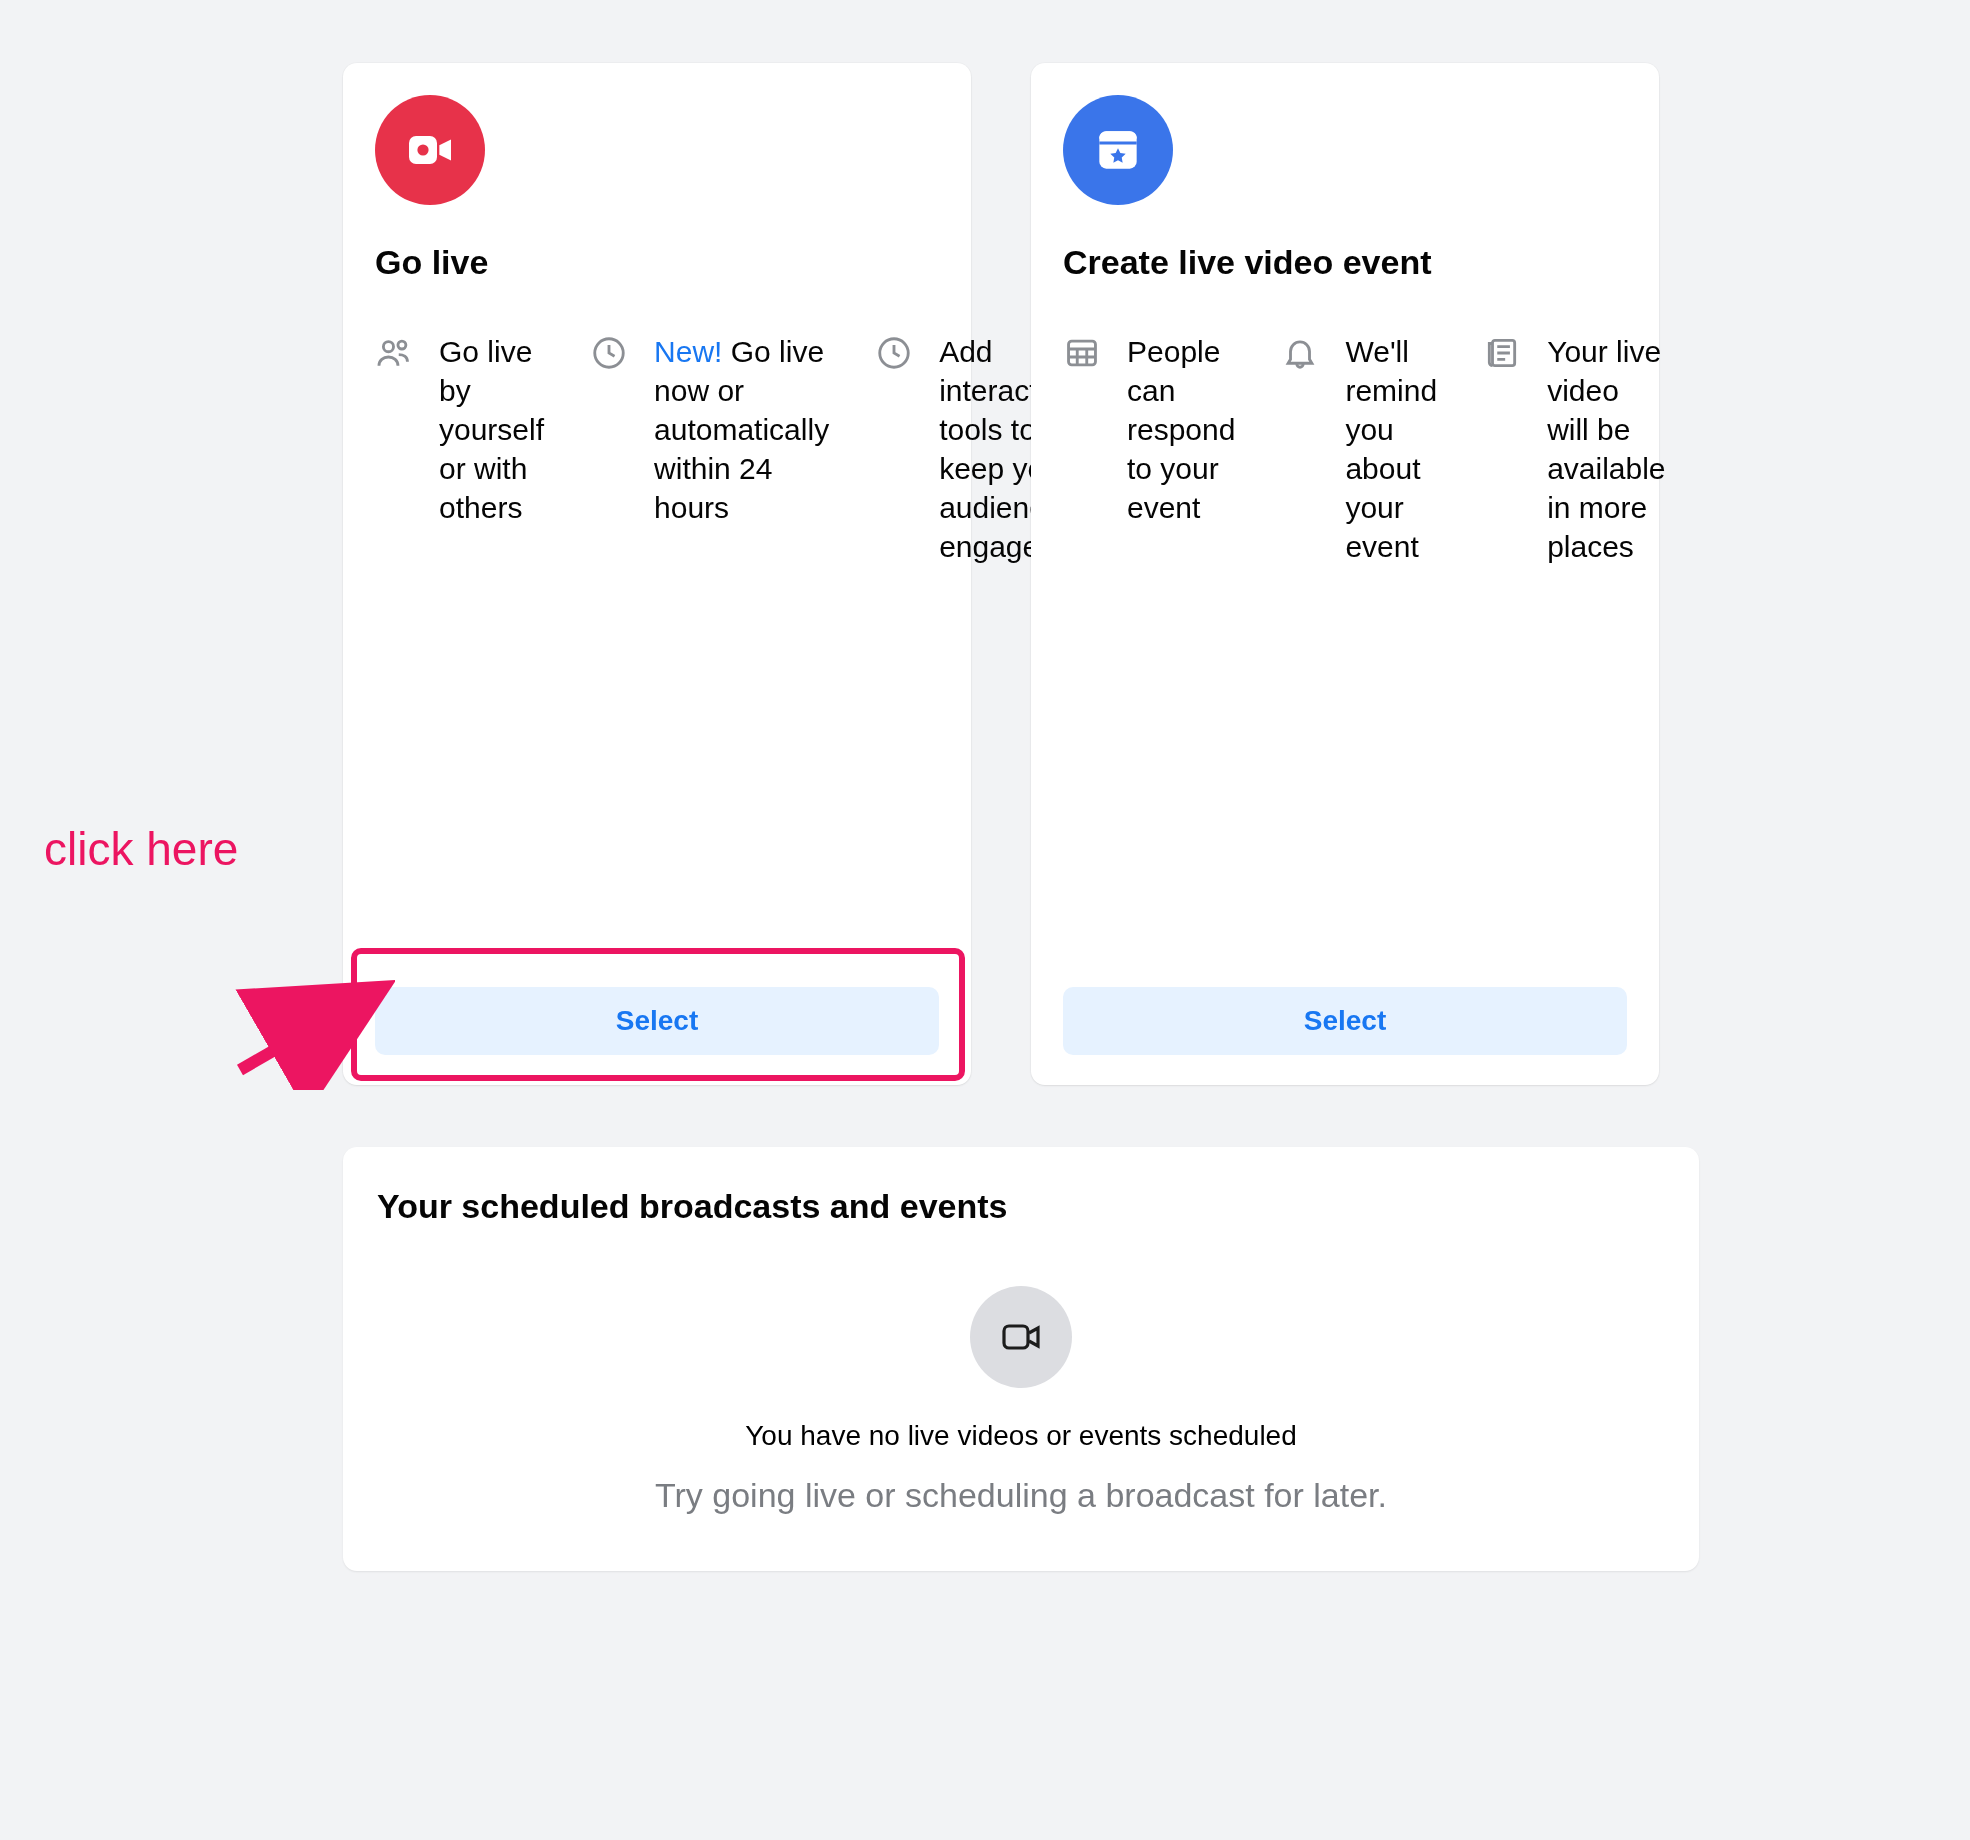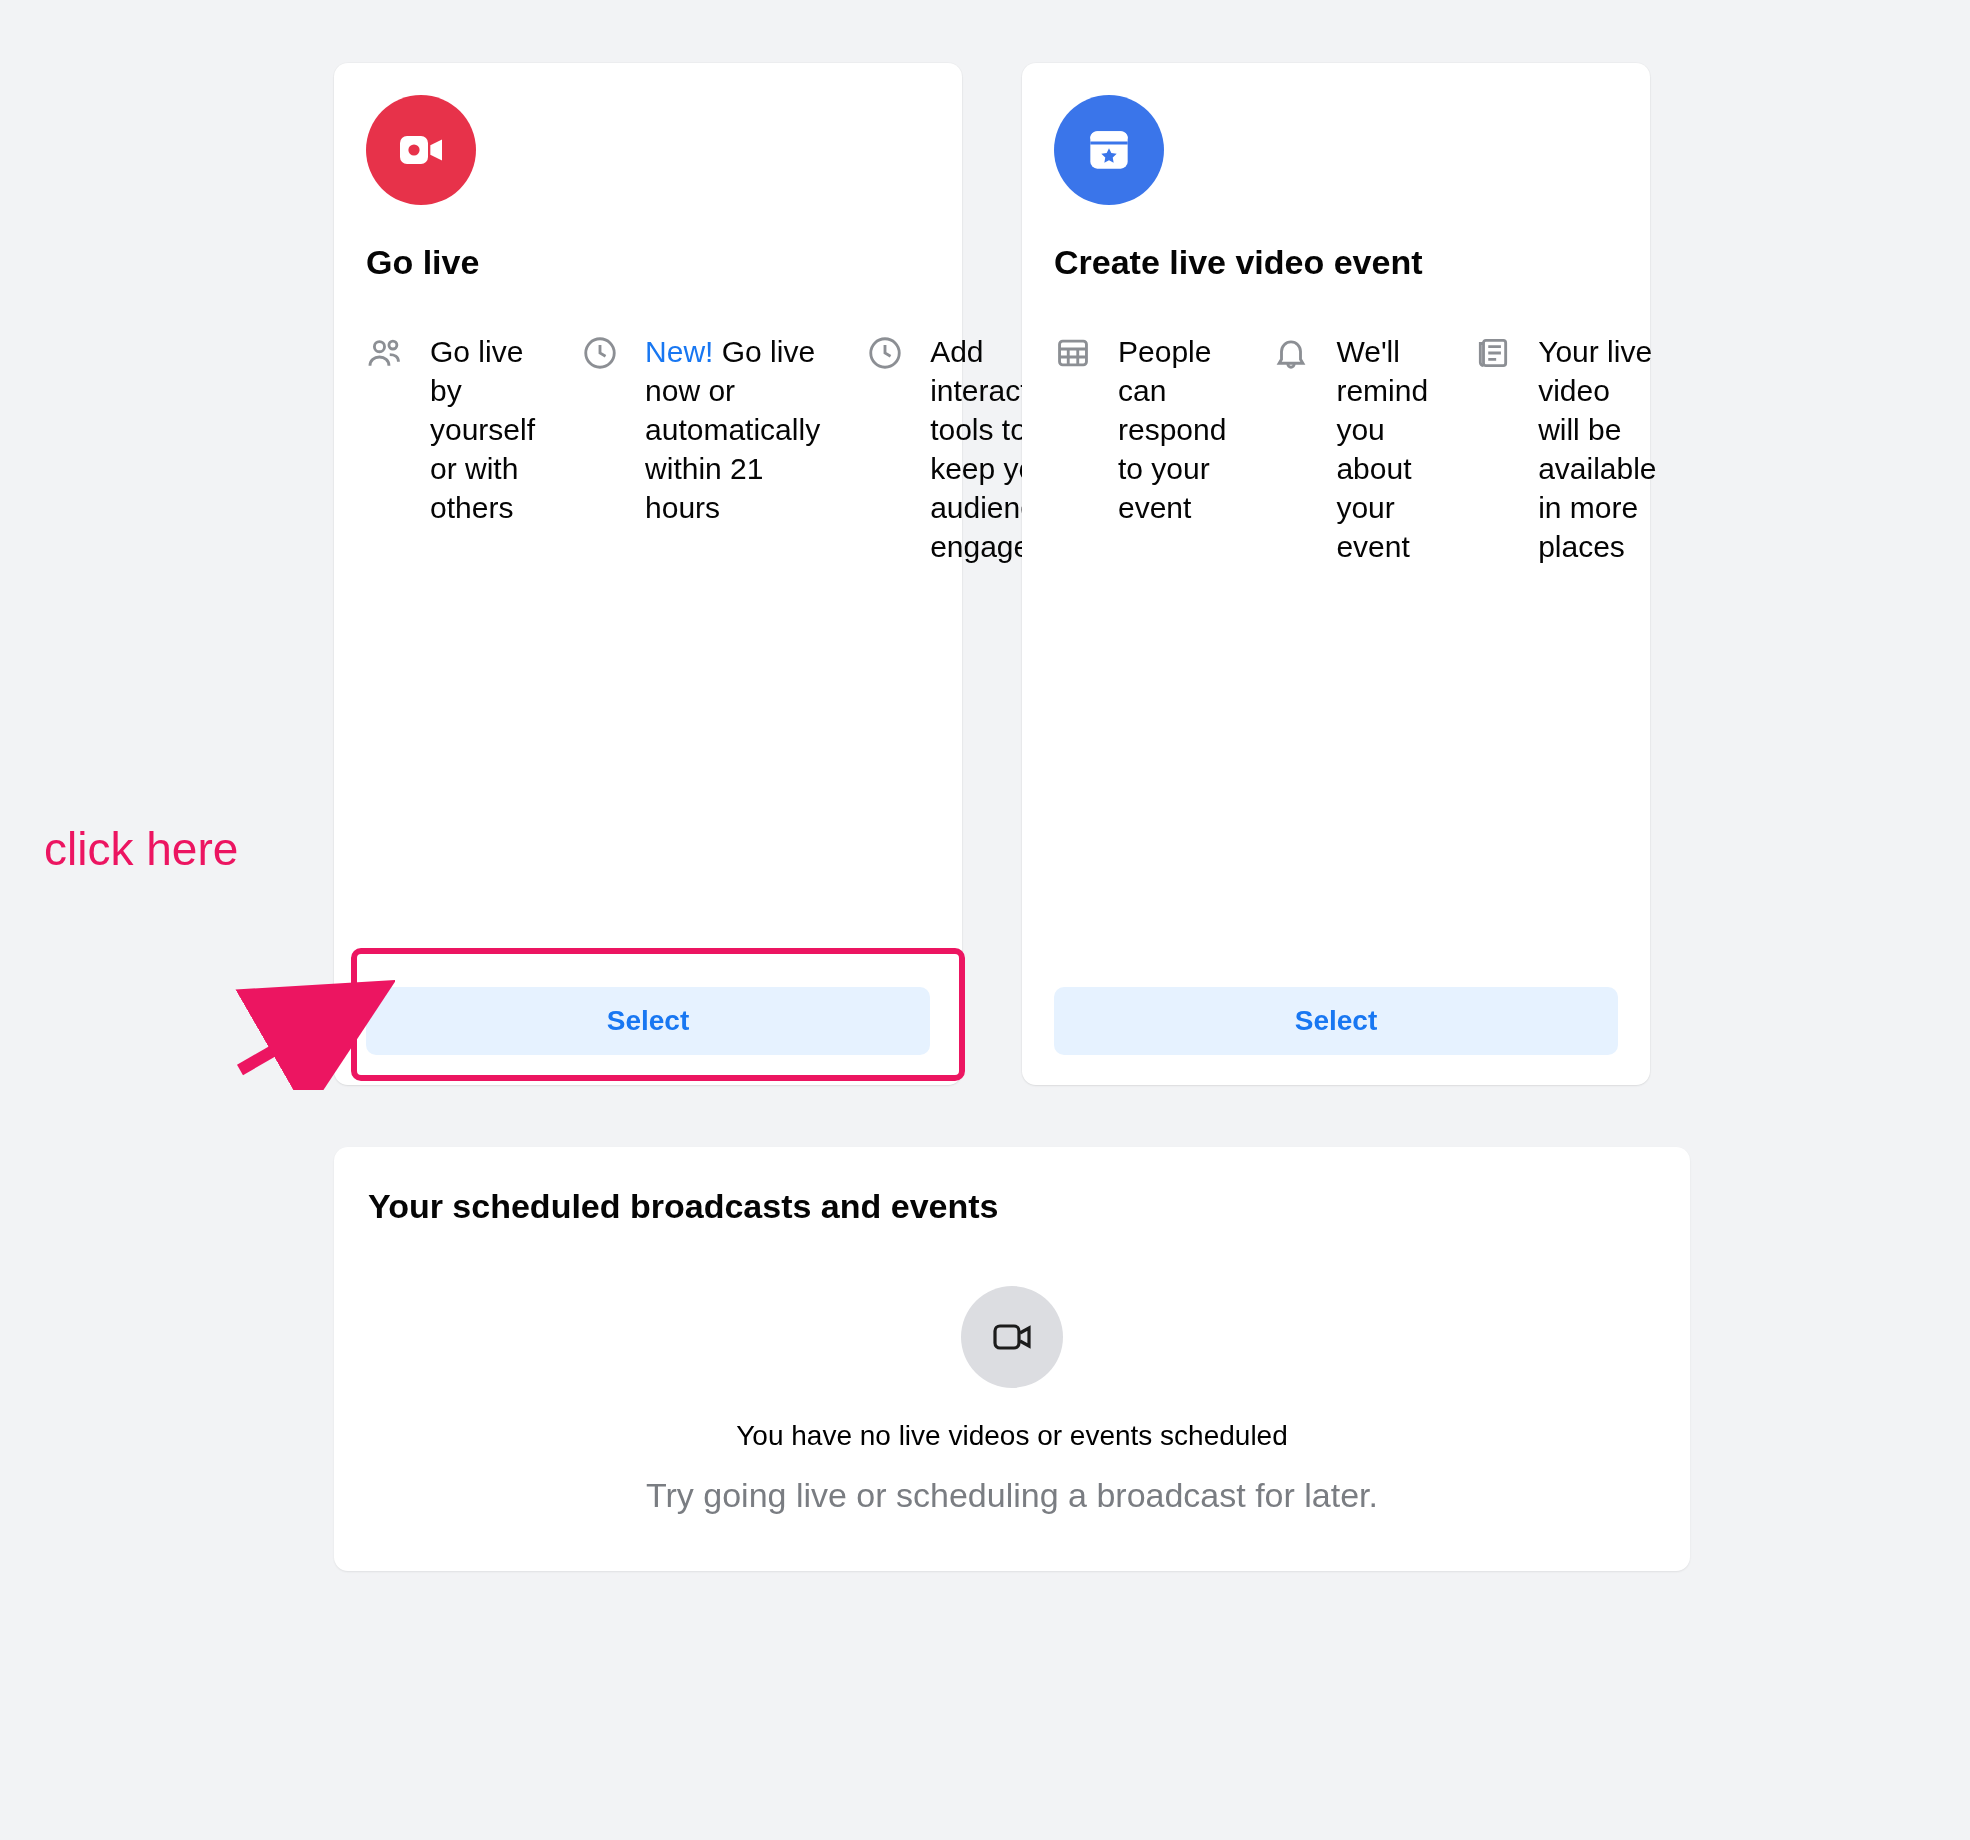--- a/index.html
+++ b/index.html
@@ -6,21 +6,21 @@
   body {
     font-family: -apple-system, BlinkMacSystemFont, "Segoe UI", Helvetica, Arial, sans-serif;
     background: #f2f3f5;
     width: 1970px;
     height: 1840px;
     position: relative;
     transform-origin: top left;
   }
   .content-area {
     position: absolute;
-    left: 334px;
+    left: 343px;
     top: 63px;
     width: 1316px;
   }
   .cards-row {
     display: flex;
     gap: 60px;
   }
   .card {
     background: #ffffff;
     border-radius: 14px;
@@ -184,21 +184,21 @@
         </div>
         <div class="feature-item">
           <span class="feature-icon">
             <svg viewBox="0 0 24 24" width="38" height="38" fill="none" stroke="currentColor" stroke-width="1.8">
               <circle cx="12" cy="12" r="9"></circle>
               <path d="M12 7v5l3.5 2"></path>
             </svg>
           </span>
           <span class="feature-text">
             <span class="new-badge">New! </span>
-            <span>Go live now or automatically within 21 hours</span>
+            <span>Go live now or automatically within 24 hours</span>
           </span>
         </div>
         <div class="feature-item">
           <span class="feature-icon">
             <svg viewBox="0 0 24 24" width="38" height="38" fill="none" stroke="currentColor" stroke-width="1.8">
               <circle cx="12" cy="12" r="9"></circle>
               <path d="M12 7v5l3.5 2"></path>
             </svg>
           </span>
           <span class="feature-text">Add interactivity tools to keep your audience engaged</span>

